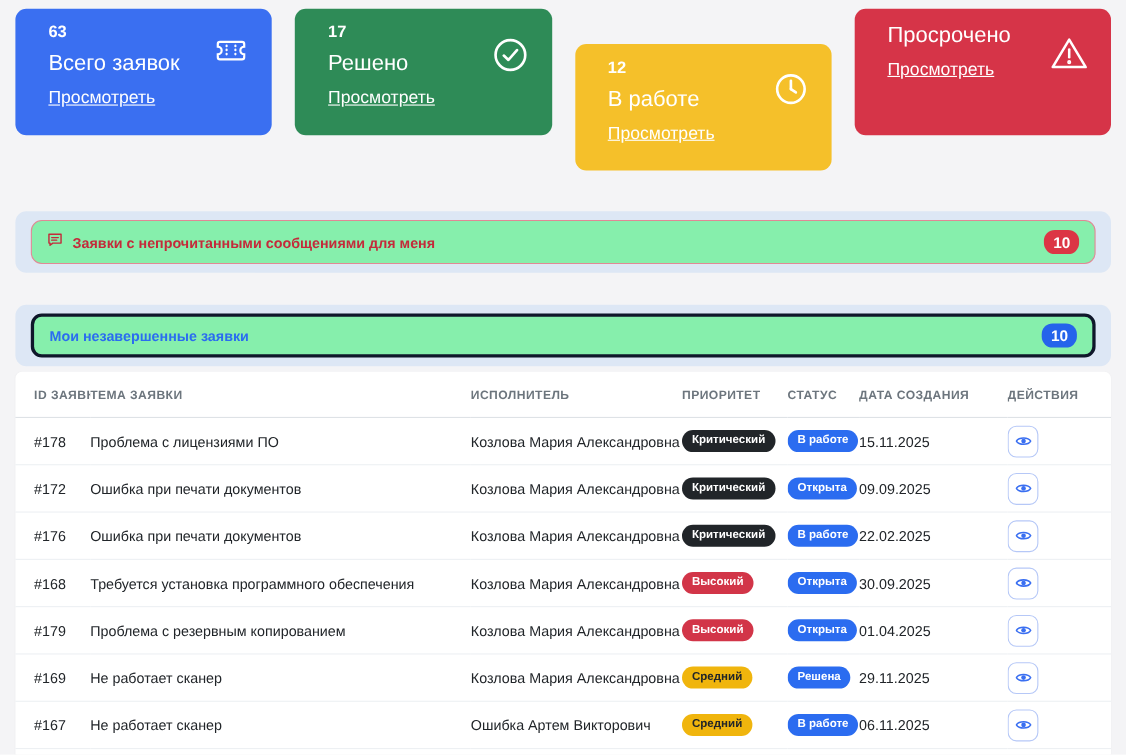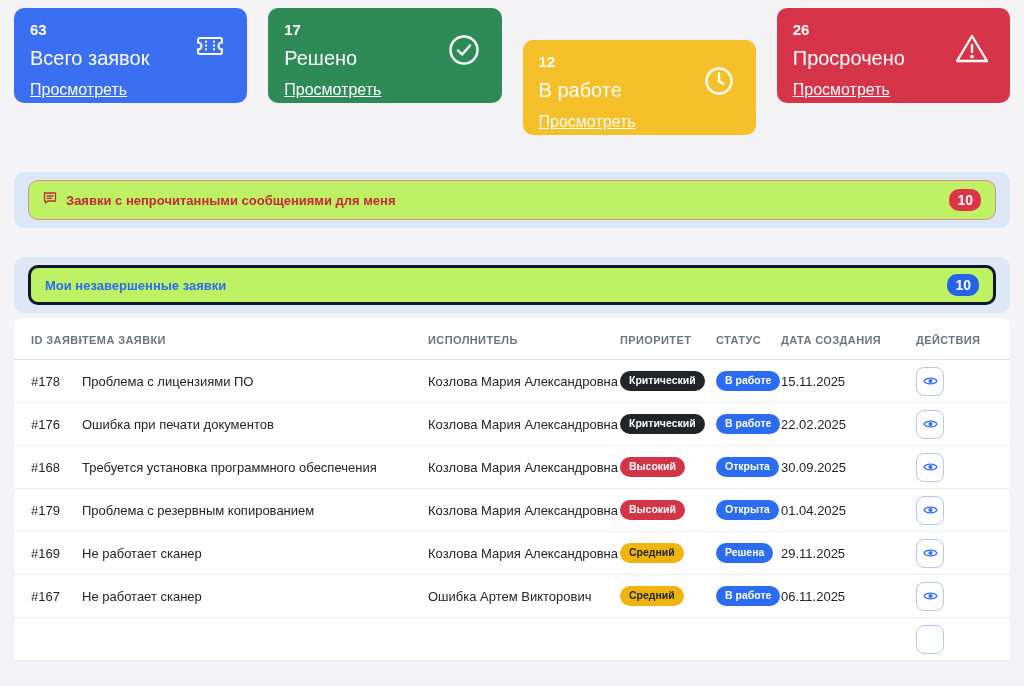--- a/index.html
+++ b/index.html
@@ -5,37 +5,37 @@
   * { box-sizing: border-box; margin: 0; padding: 0; }
   html, body { width: 1024px; height: 686px; overflow: hidden; }
   body {
     background: #f4f4f6;
     font-family: "Liberation Sans", sans-serif;
     color: #212529;
   }
   
   .cards-row { display: flex; gap: 21px; padding: 8px 14px 0 14px; }
   .stat-card {
-    flex: 1; height: 95px; border-radius: 10px; color: #fff;
-    padding: 13px 16px; position: relative;
+    flex: 1; height: 115px; border-radius: 10px; color: #fff;
+    padding: 13px 30px; position: relative;
   }
   .stat-value { font-size: 15px; font-weight: 700; margin-bottom: 9px; }
   .stat-label { font-size: 20px; margin-bottom: 11px; }
   .stat-link { font-size: 16px; color: #fff; text-decoration: underline; cursor: pointer; display: inline-block; }
   .stat-icon { position: absolute; right: 20px; top: 24px; }
   
   .band {
     margin: 0 14px; background: #dde7f5; border-radius: 10px;
     padding: 8px 14px; height: 56px;
   }
   .band-unread { margin-top: 37px; }
   .band-open { margin-top: 29px; }
   .alert-bar {
     height: 40px; border-radius: 10px; display: flex; align-items: center;
-    gap: 9px; padding: 0 14px; background: #bef264; cursor: pointer;
+    gap: 9px; padding: 0 14px; background: #86efac; cursor: pointer;
   }
   .alert-bar.danger { border: 1px solid #e08995; color: #c42a3a; }
   .alert-bar.primary { border: 3px solid #0f172a; color: #2b6cf0; }
   .alert-text { font-size: 13px; font-weight: 700; }
   .count-badge {
     margin-left: auto; color: #fff; font-size: 14px; font-weight: 700;
     padding: 3px 8px; border-radius: 10px; line-height: 1.2;
   }
   .count-badge.danger { background: #dc3545; }
   .count-badge.primary { background: #2563eb; }
@@ -105,21 +105,20 @@
     <span class="stat-icon">
       <svg width="34" height="34" viewBox="0 0 34 34" fill="none" stroke="#fff" stroke-width="2.4" stroke-linecap="round">
         <circle cx="17" cy="17" r="12.5"></circle>
         <line x1="17" y1="9.5" x2="17" y2="17"></line>
         <line x1="17" y1="17" x2="21.5" y2="20"></line>
       </svg>
     </span>
   </div>
 
   <div class="stat-card" style="background: rgb(214, 52, 72);">
-    <div class="stat-value">26</div>
     <div class="stat-label">Просрочено</div>
     <a class="stat-link">Просмотреть</a>
     <span class="stat-icon">
       <svg width="36" height="33" viewBox="0 0 36 33" fill="none" stroke="#fff" stroke-width="2.3" stroke-linecap="round" stroke-linejoin="round">
         <path d="M18 4 L33 29 H3 Z"></path>
         <line x1="18" y1="13" x2="18" y2="20"></line>
         <circle cx="18" cy="24.5" r="0.7" fill="#fff"></circle>
       </svg>
     </span>
   </div>
@@ -179,20 +178,36 @@
     <td>
       <button class="view-btn">
         <svg width="15" height="12" viewBox="0 0 15 12" fill="none">
           <path d="M1 6 C3.2 2.2 11.8 2.2 14 6 C11.8 9.8 3.2 9.8 1 6 Z" stroke="currentColor" stroke-width="1.4"></path>
           <circle cx="7.5" cy="6" r="2.1" fill="currentColor"></circle>
         </svg>
       </button>
     </td>
   </tr>
         <tr class="ticket-row">
+    <td>#172</td>
+    <td>Ошибка при печати документов</td>
+    <td>Козлова Мария Александровна</td>
+    <td><span class="pill" style="background: rgb(33, 37, 41); color: rgb(255, 255, 255);">Критический</span></td>
+    <td><span class="pill" style="background: rgb(43, 108, 240); color: rgb(255, 255, 255);">Открыта</span></td>
+    <td>09.09.2025</td>
+    <td>
+      <button class="view-btn">
+        <svg width="15" height="12" viewBox="0 0 15 12" fill="none">
+          <path d="M1 6 C3.2 2.2 11.8 2.2 14 6 C11.8 9.8 3.2 9.8 1 6 Z" stroke="currentColor" stroke-width="1.4"></path>
+          <circle cx="7.5" cy="6" r="2.1" fill="currentColor"></circle>
+        </svg>
+      </button>
+    </td>
+  </tr>
+        <tr class="ticket-row">
     <td>#176</td>
     <td>Ошибка при печати документов</td>
     <td>Козлова Мария Александровна</td>
     <td><span class="pill" style="background: rgb(33, 37, 41); color: rgb(255, 255, 255);">Критический</span></td>
     <td><span class="pill" style="background: rgb(43, 108, 240); color: rgb(255, 255, 255);">В работе</span></td>
     <td>22.02.2025</td>
     <td>
       <button class="view-btn">
         <svg width="15" height="12" viewBox="0 0 15 12" fill="none">
           <path d="M1 6 C3.2 2.2 11.8 2.2 14 6 C11.8 9.8 3.2 9.8 1 6 Z" stroke="currentColor" stroke-width="1.4"></path>

